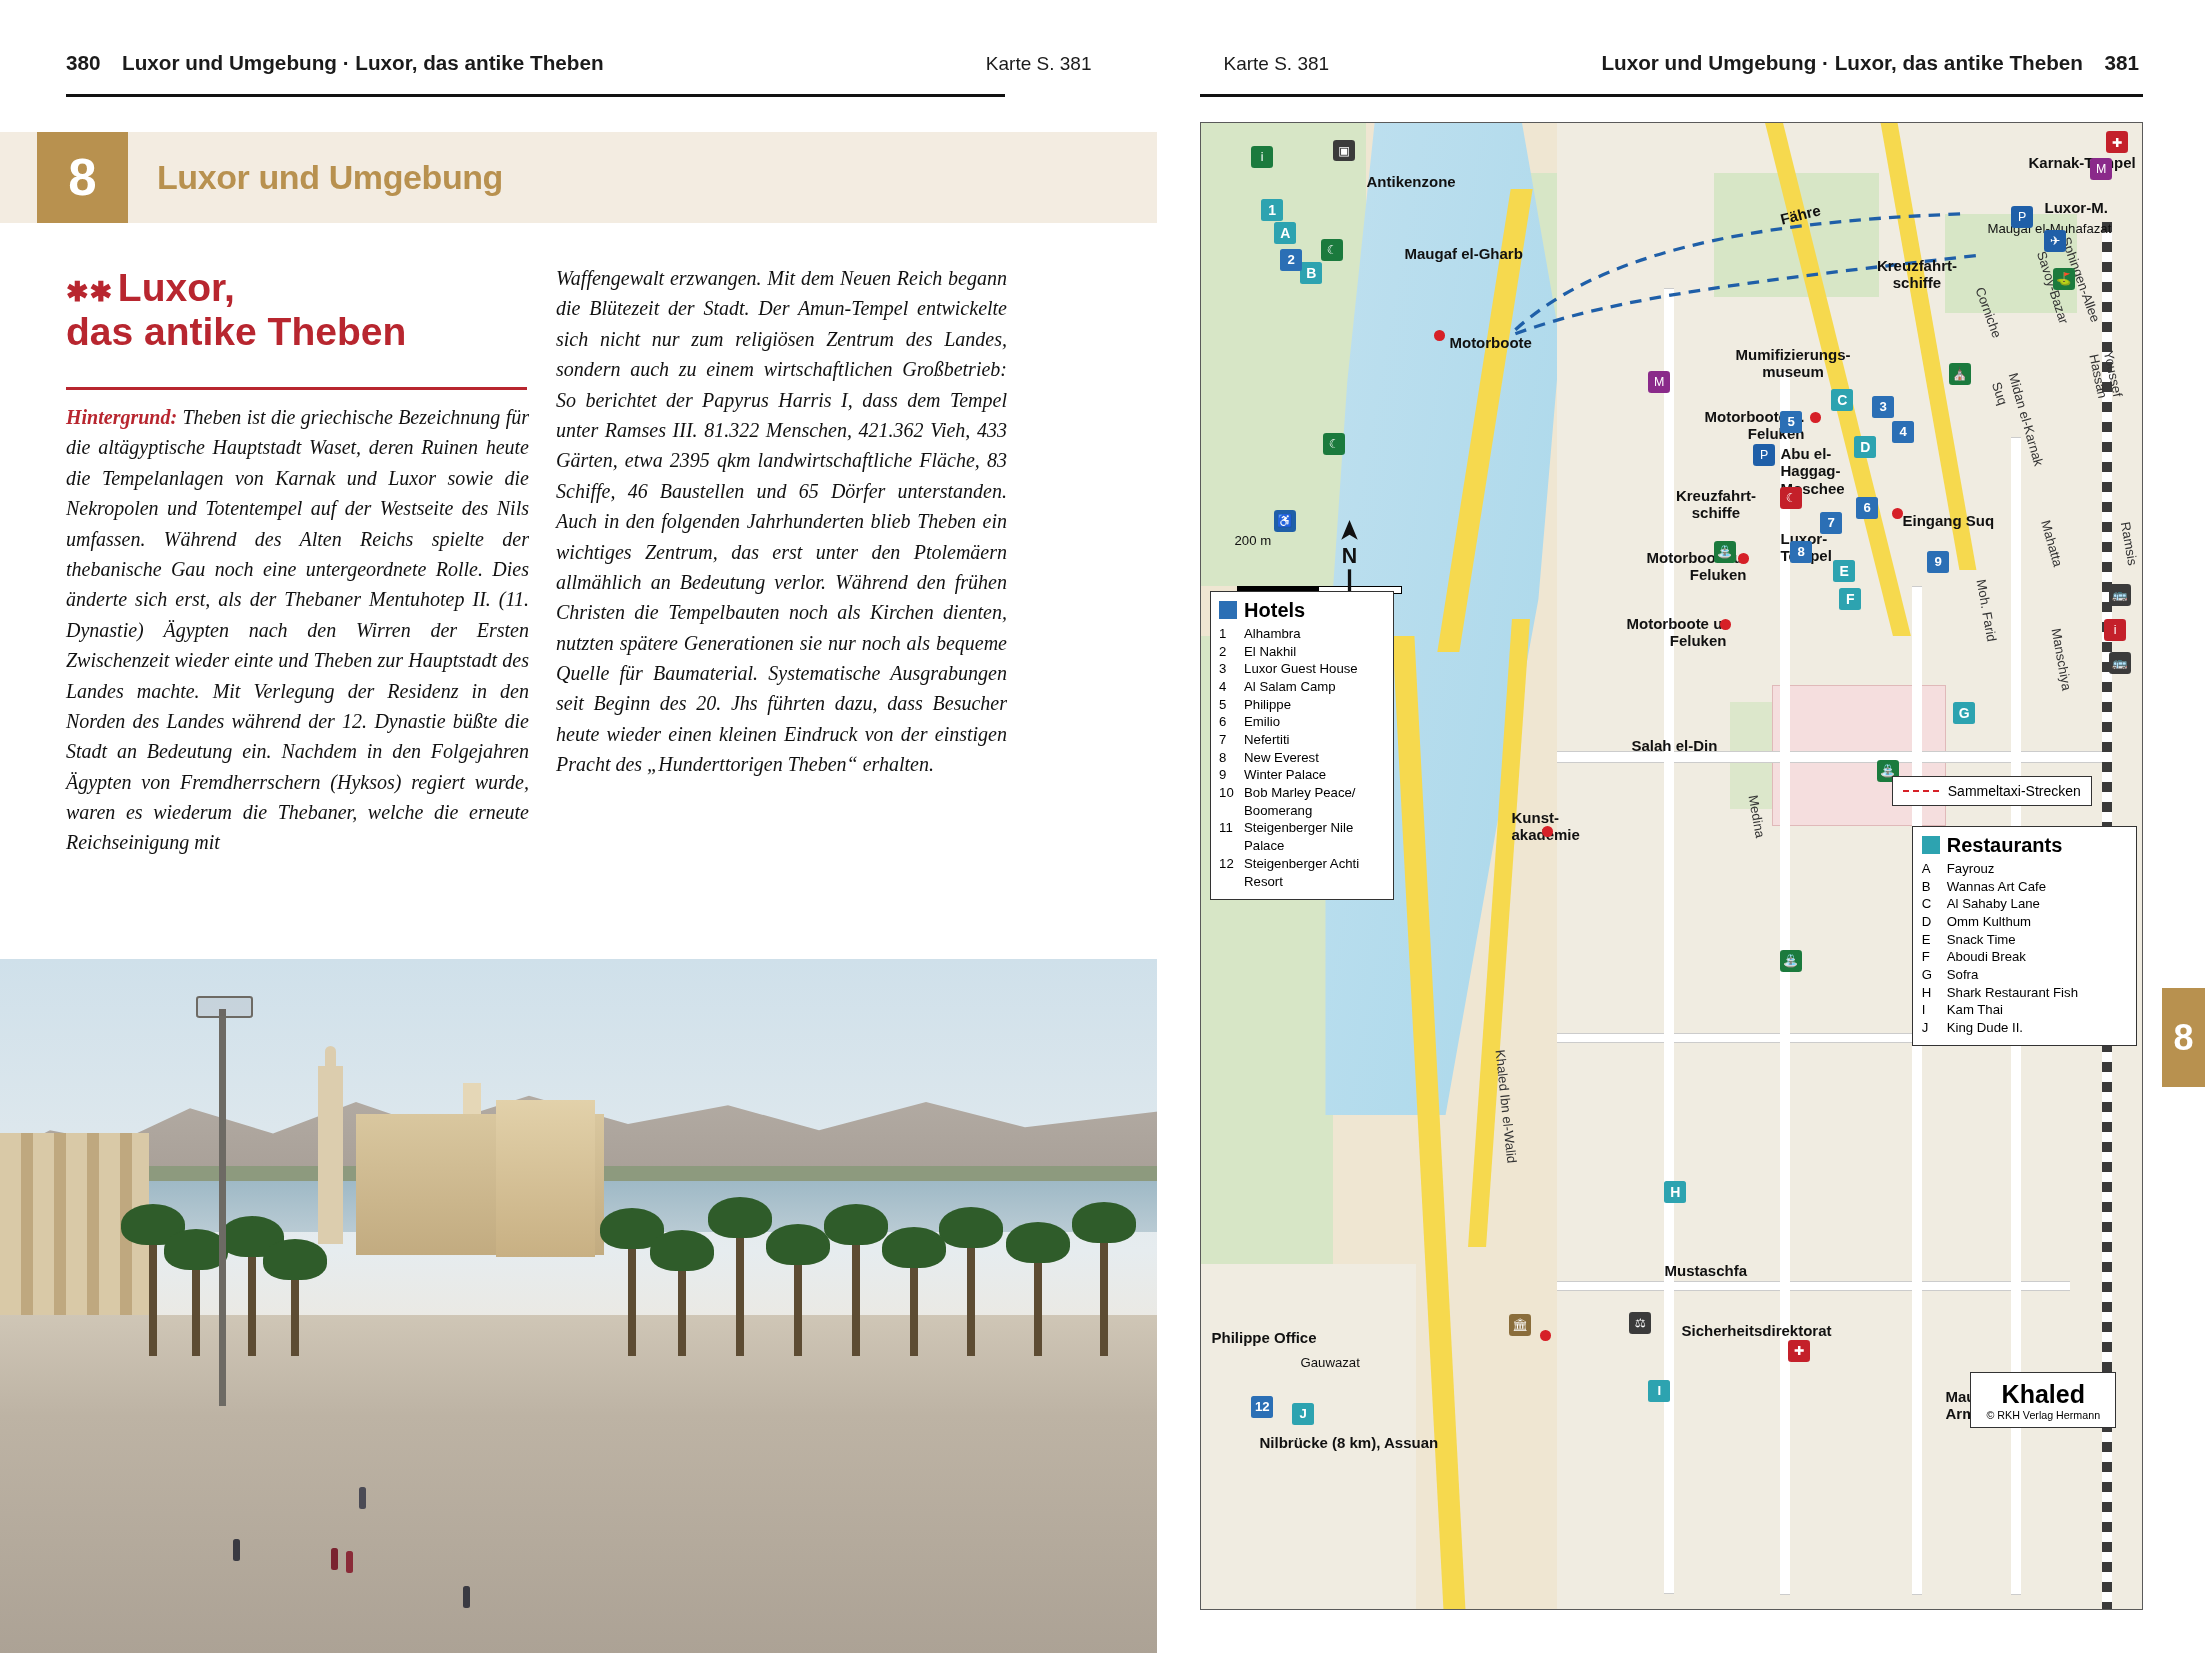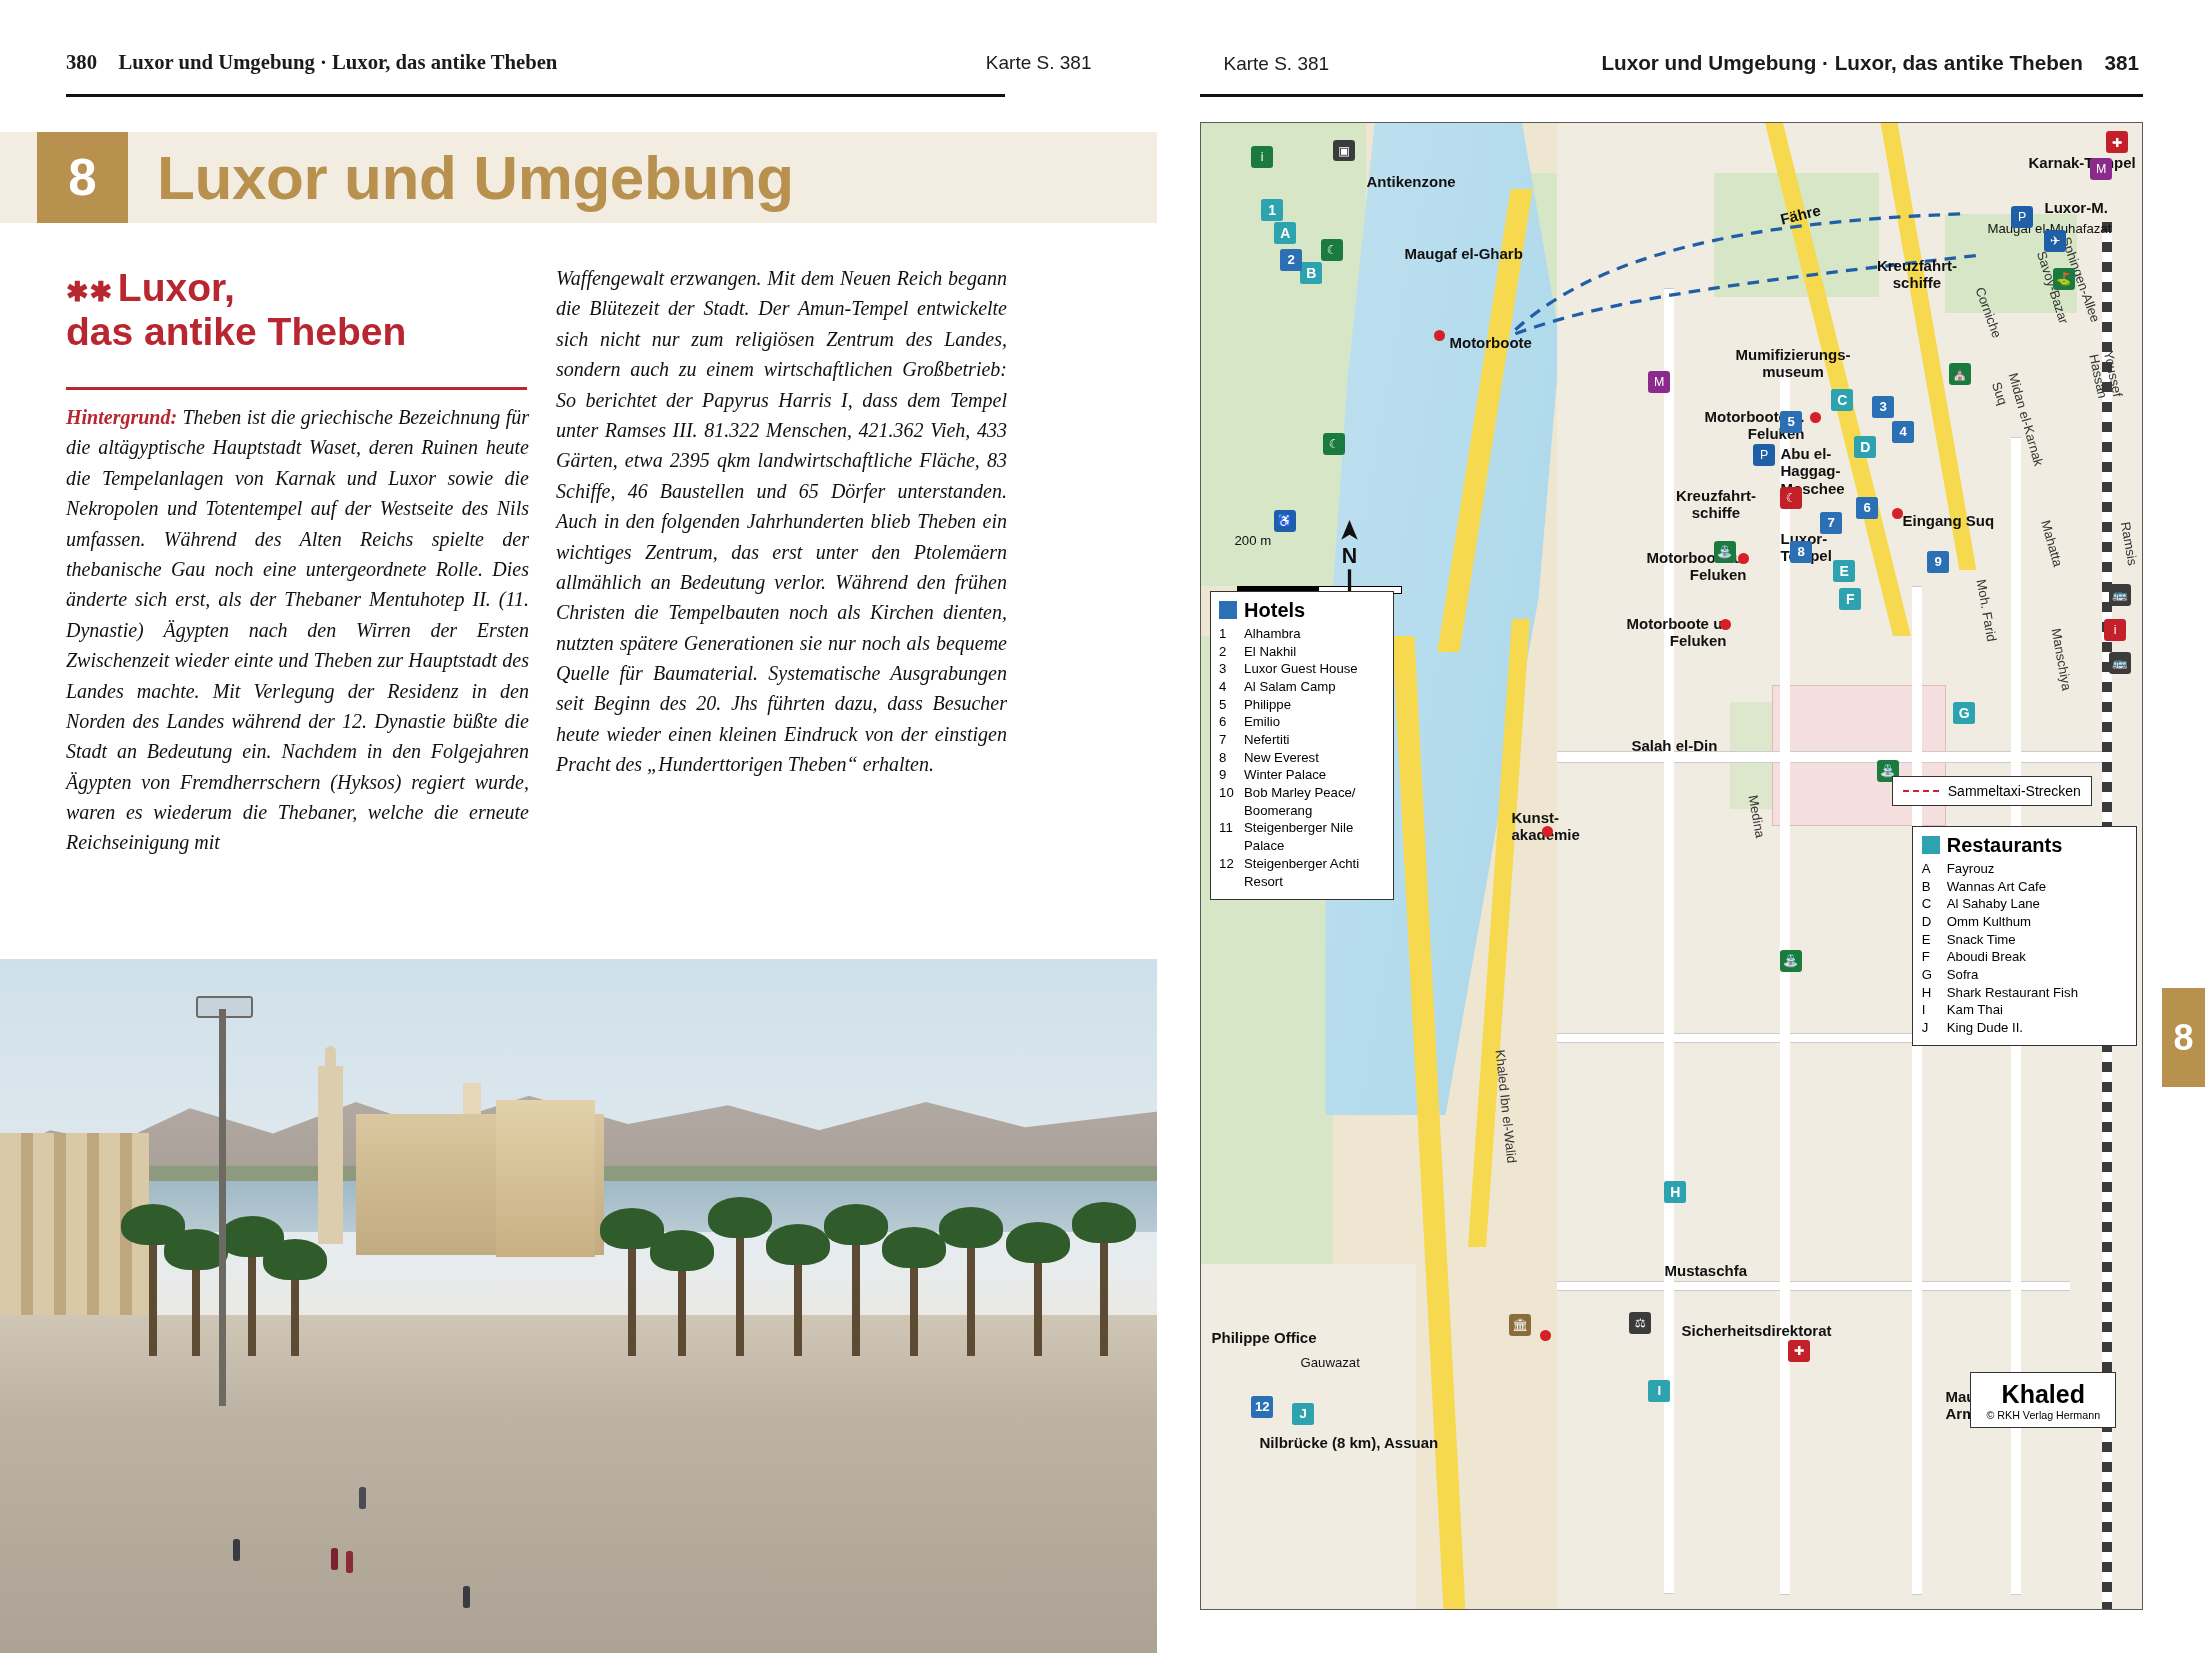--- a/index.html
+++ b/index.html
@@ -16,38 +16,38 @@
   .page-left { width:1158px; background:#ffffff; }
   .page-right { width:1048px; background:#ffffff; }
 
   
   .running-head {
     position:absolute; top:51px; left:66px; right:66px;
     display:flex; align-items:baseline; justify-content:space-between;
     font-size:20.7px; color:#1b1b1b; font-weight:bold;
   }
   .running-head .folio { margin-right:21.5px; font-weight:bold; }
-  .rh-left { display:flex; align-items:flex-start;font-family:Liberation Serif, serif; }
+  .rh-left { display:flex; align-items:flex-start; }
   .rh-right { font-weight:normal; font-size:19px; }
   .rule-left {
     position:absolute; top:94px; left:66px; width:939px; height:2.5px; background:#111;
   }
 
   .chapter-band {
     position:absolute; top:132px; left:0; width:1158px; height:91px;
     background:#f3ece1;
   }
   .chapter-num {
     position:absolute; top:132px; left:37px; width:91px; height:91px;
     background:#b8914f; color:#fff; display:flex; align-items:center; justify-content:center;
     font-size:51px; font-weight:bold;
   }
   .chapter-title {
     position:absolute; top:132px; left:157px; height:91px; display:flex; align-items:center;
-    font-size:62px; font-weight:bold; color:#b8914f; letter-spacing:-0.4px;
+    font-size:34px; font-weight:bold; color:#b8914f; letter-spacing:-0.4px;
   }
 
   .section-title {
     position:absolute; top:266px; left:66px; width:463px;
     font-size:39px; font-weight:bold; color:#b8262f; line-height:1.12;
   }
   .stars { color:#b8262f; font-size:27px; letter-spacing:0.8px; margin-right:5px; }
   .title-rule {
     position:absolute; top:387px; left:66px; width:461px; height:2.5px; background:#b8262f;
   }

